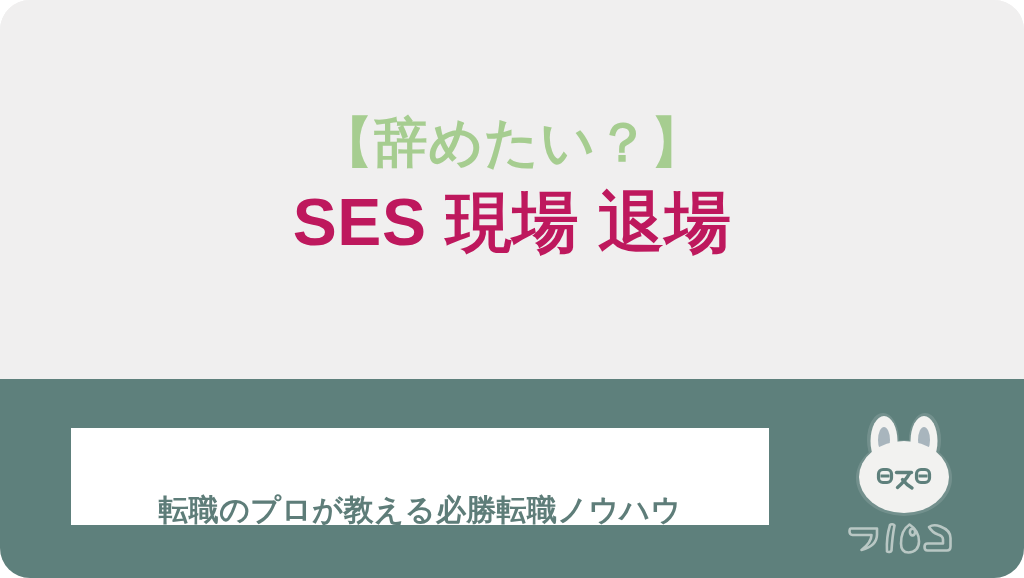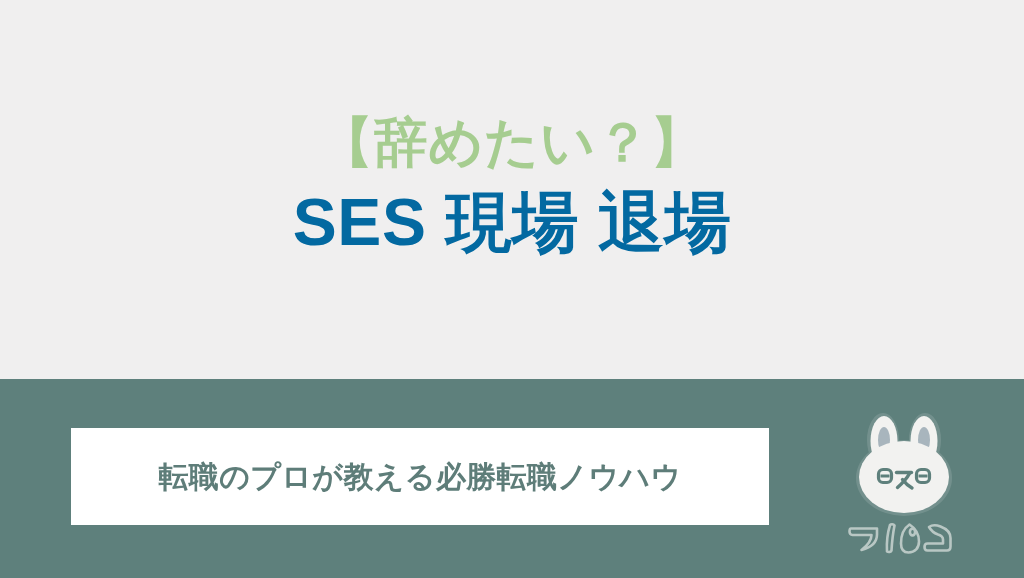--- a/index.html
+++ b/index.html
@@ -11,20 +11,21 @@
     font-family: "Liberation Sans", "DejaVu Sans", sans-serif;
     background: #ffffff;
   }
 
   .thumbnail {
     position: relative;
     width: 1024px;
     height: 578px;
     overflow: hidden;
     background: #f0efef;
+    border-radius: 30px;
   }
 
   
   .top-panel {
     position: absolute;
     left: 0;
     top: 0;
     width: 1024px;
     height: 379px;
     background: #f0efef;
@@ -51,21 +52,21 @@
     white-space: nowrap;
     font-weight: bold;
     letter-spacing: 0.01em;
   }
 
   .title-line.accent {
     color: #a6cd90;
   }
 
   .title-line.main {
-    color: #0369a1;
+    color: #be185d;
   }
 
   .line-1 {
     font-size: 54px;
     line-height: 1.32;
     margin-bottom: 2px;
   }
 
   .line-2 {
     font-size: 66px;
@@ -90,21 +91,21 @@
 
   
   .subtitle-banner {
     position: absolute;
     left: 71px;
     top: 428px;
     width: 698px;
     height: 97px;
     background: #ffffff;
     display: flex;
-    align-items: center;
+    align-items: flex-end;
     justify-content: center;
     box-sizing: border-box;
   }
 
   .subtitle-text {
     color: #5e7d79;
     font-size: 30px;
     font-weight: bold;
     letter-spacing: 0.012em;
     white-space: nowrap;

